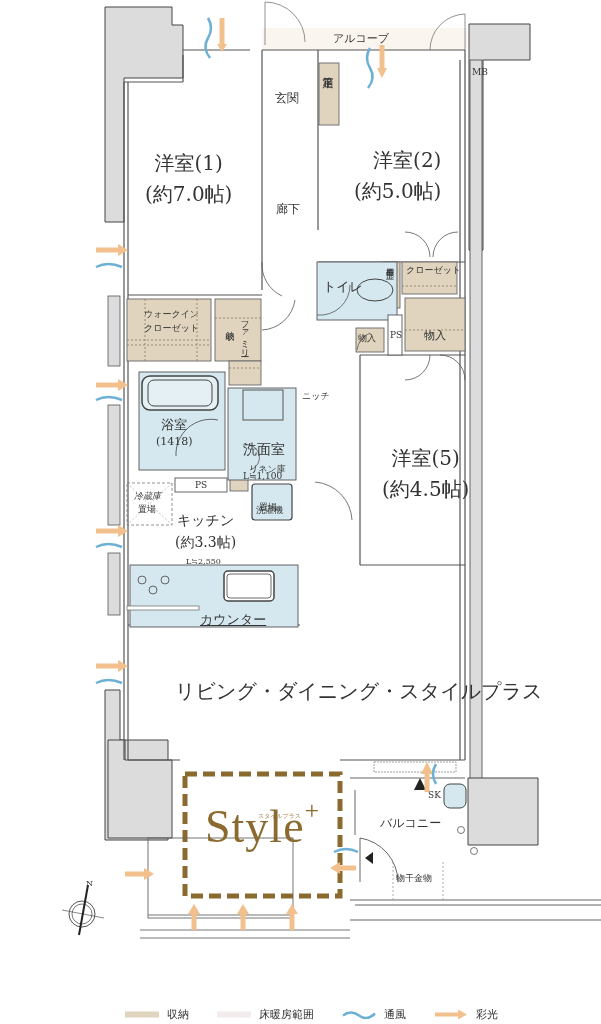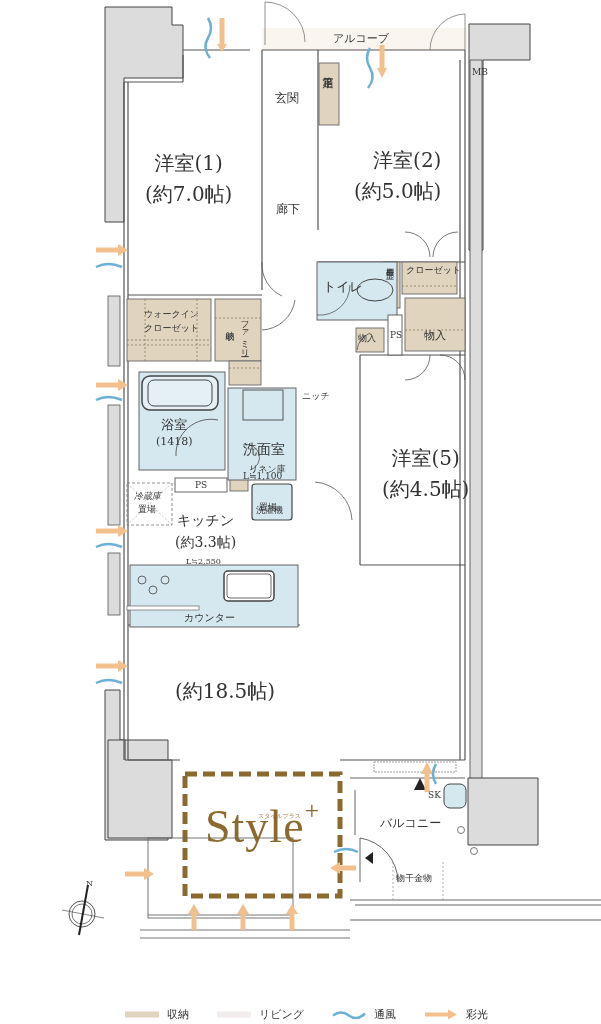--- a/index.html
+++ b/index.html
@@ -231,21 +231,21 @@
 </div>
 <div class="lbl room" style="left:382px;top:443px;">
   <div>洋室(5)</div>
   <div>(約4.5帖)</div>
 </div>
 <div class="lbl room" style="left:175px;top:510px;font-size:14px;">
   <div>キッチン</div>
   <div>(約3.3帖)</div>
 </div>
 <div class="lbl room" style="left:175px;top:676px;">
-  <div>(約18.5帖)</div>
+  <div>リビング・ダイニング・スタイルプラス</div>
 </div>
 <div class="lbl room" style="left:156px;top:416px;font-size:13px;line-height:1.4;">
   <div>浴室</div>
   <div style="font-size:11px;">(1418)</div>
 </div>
 <div class="lbl" style="left:243px;top:442px;font-size:14px;">洗面室</div>
 <div class="lbl" style="left:323px;top:280px;font-size:13px;">トイレ</div>
 <div class="lbl" style="left:275px;top:92px;font-size:12px;">玄関</div>
 <div class="lbl" style="left:276px;top:203px;font-size:12px;">廊下</div>
 <div class="lbl" style="left:333px;top:33px;font-size:11px;">アルコーブ</div>
@@ -264,38 +264,38 @@
 <div class="lbl sm" style="left:424px;top:330px;">物入</div>
 <div class="lbl xs" style="left:390px;top:331px;">PS</div>
 <div class="lbl xs" style="left:195px;top:481px;">PS</div>
 <div class="lbl xs" style="left:243px;top:426px;margin-top:46px;">L≒1,100</div>
 <div class="lbl xs" style="left:249px;top:465px;">リネン庫</div>
 <div class="lbl xs" style="left:256px;top:506px;">洗濯機</div>
 <div class="lbl xs" style="left:259px;top:503px;">置場</div>
 <div class="lbl xs" style="left:134px;top:492px;font-style:italic;">冷蔵庫</div>
 <div class="lbl xs" style="left:138px;top:505px;">置場</div>
 <div class="lbl xs" style="left:186px;top:558px;font-size:8px;">L≒2,550</div>
-<div class="lbl xs" style="left:184px;top:613px;font-size:10px;">カウンター</div>
+<div class="lbl xs" style="left:200px;top:613px;font-size:13px;text-decoration:underline;">カウンター</div>
 <div class="lbl xs" style="left:428px;top:791px;">SK</div>
 <div class="lbl xs" style="left:396px;top:874px;">物干金物</div>
 <div class="lbl xs" style="left:86px;top:880px;font-size:8px;">N</div>
 
 <div class="style-logo">
   <span>Style</span><sup>+</sup>
 </div>
 <div class="style-kana">スタイルプラス</div>
 
 <div class="legend">
   <div class="item">
     <span class="sw" style="background:#e0d4bf;"></span>
     <span>収納</span>
   </div>
   <div class="item">
     <span class="sw" style="background:#f3ecec;"></span>
-    <span>リビング</span>
+    <span>床暖房範囲</span>
   </div>
   <div class="item">
     <svg width="34" height="10" style="position:static;margin-right:8px;">
         <path d="M1 6 q8 -6 16 0 q8 6 16 -2" fill="none" stroke="#6cb0d6" stroke-width="2.5"></path>
       </svg>
     <span>通風</span>
   </div>
   <div class="item">
     <svg width="34" height="10" style="position:static;margin-right:8px;">
         <line x1="1" y1="5" x2="26" y2="5" stroke="#f2c08c" stroke-width="4"></line>

